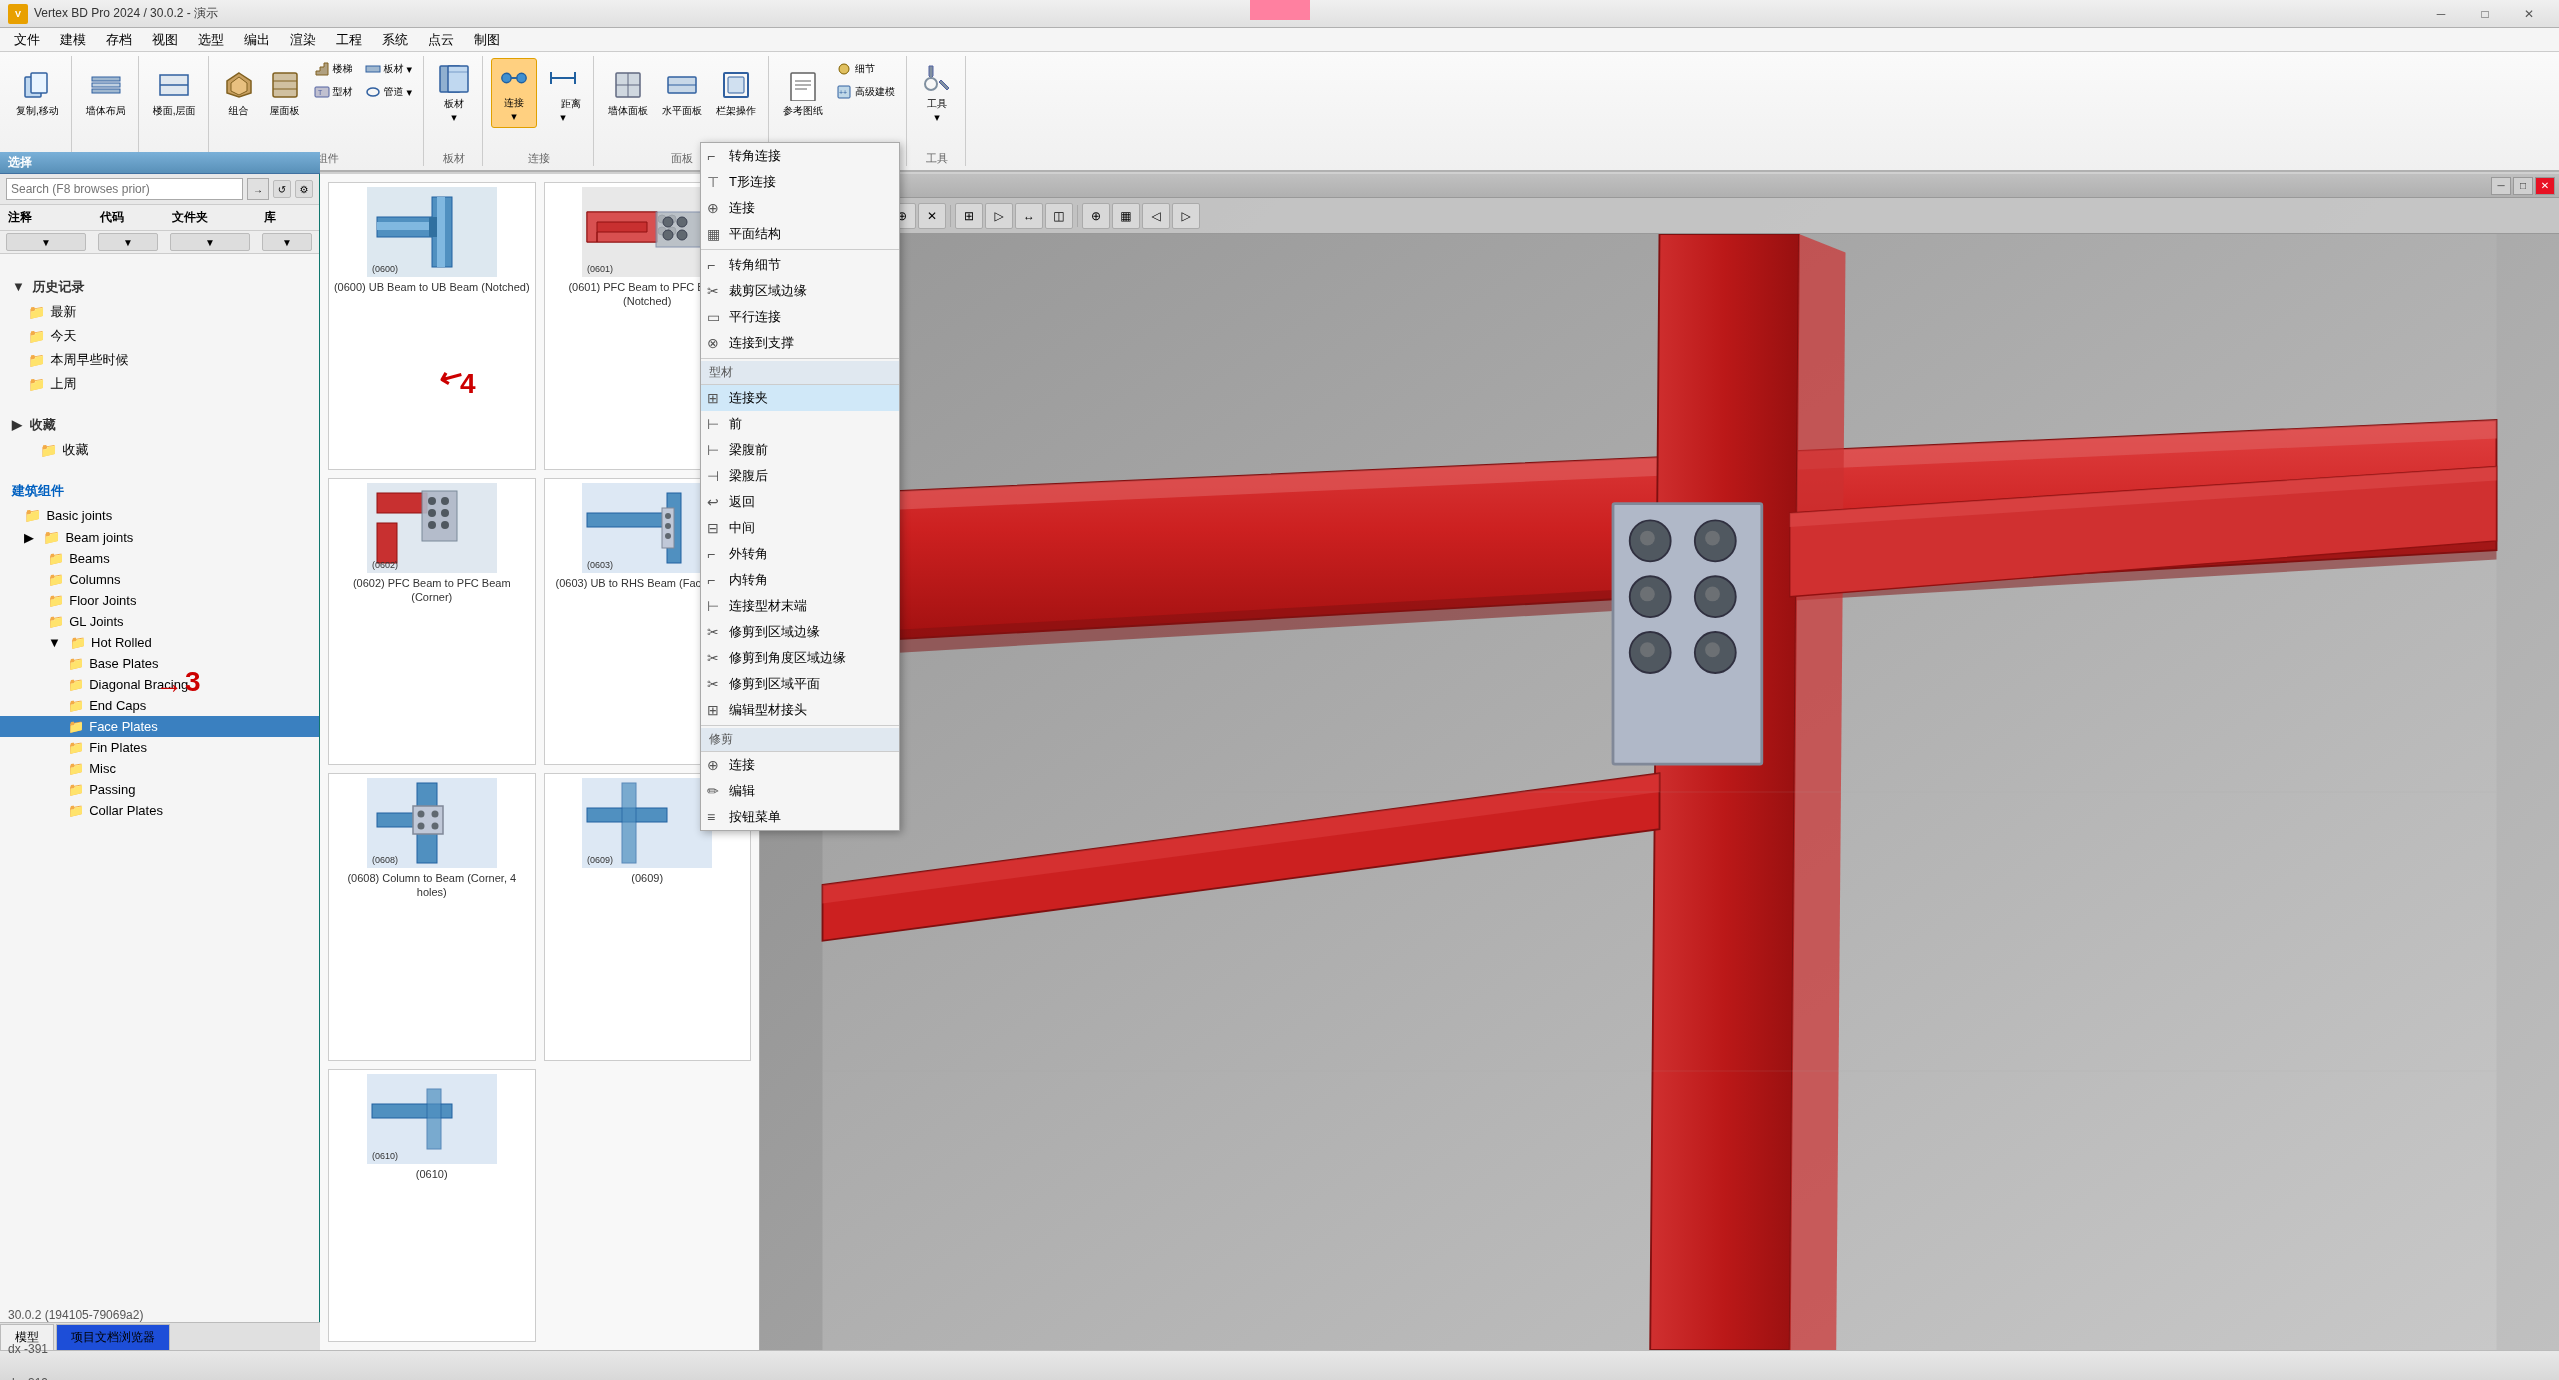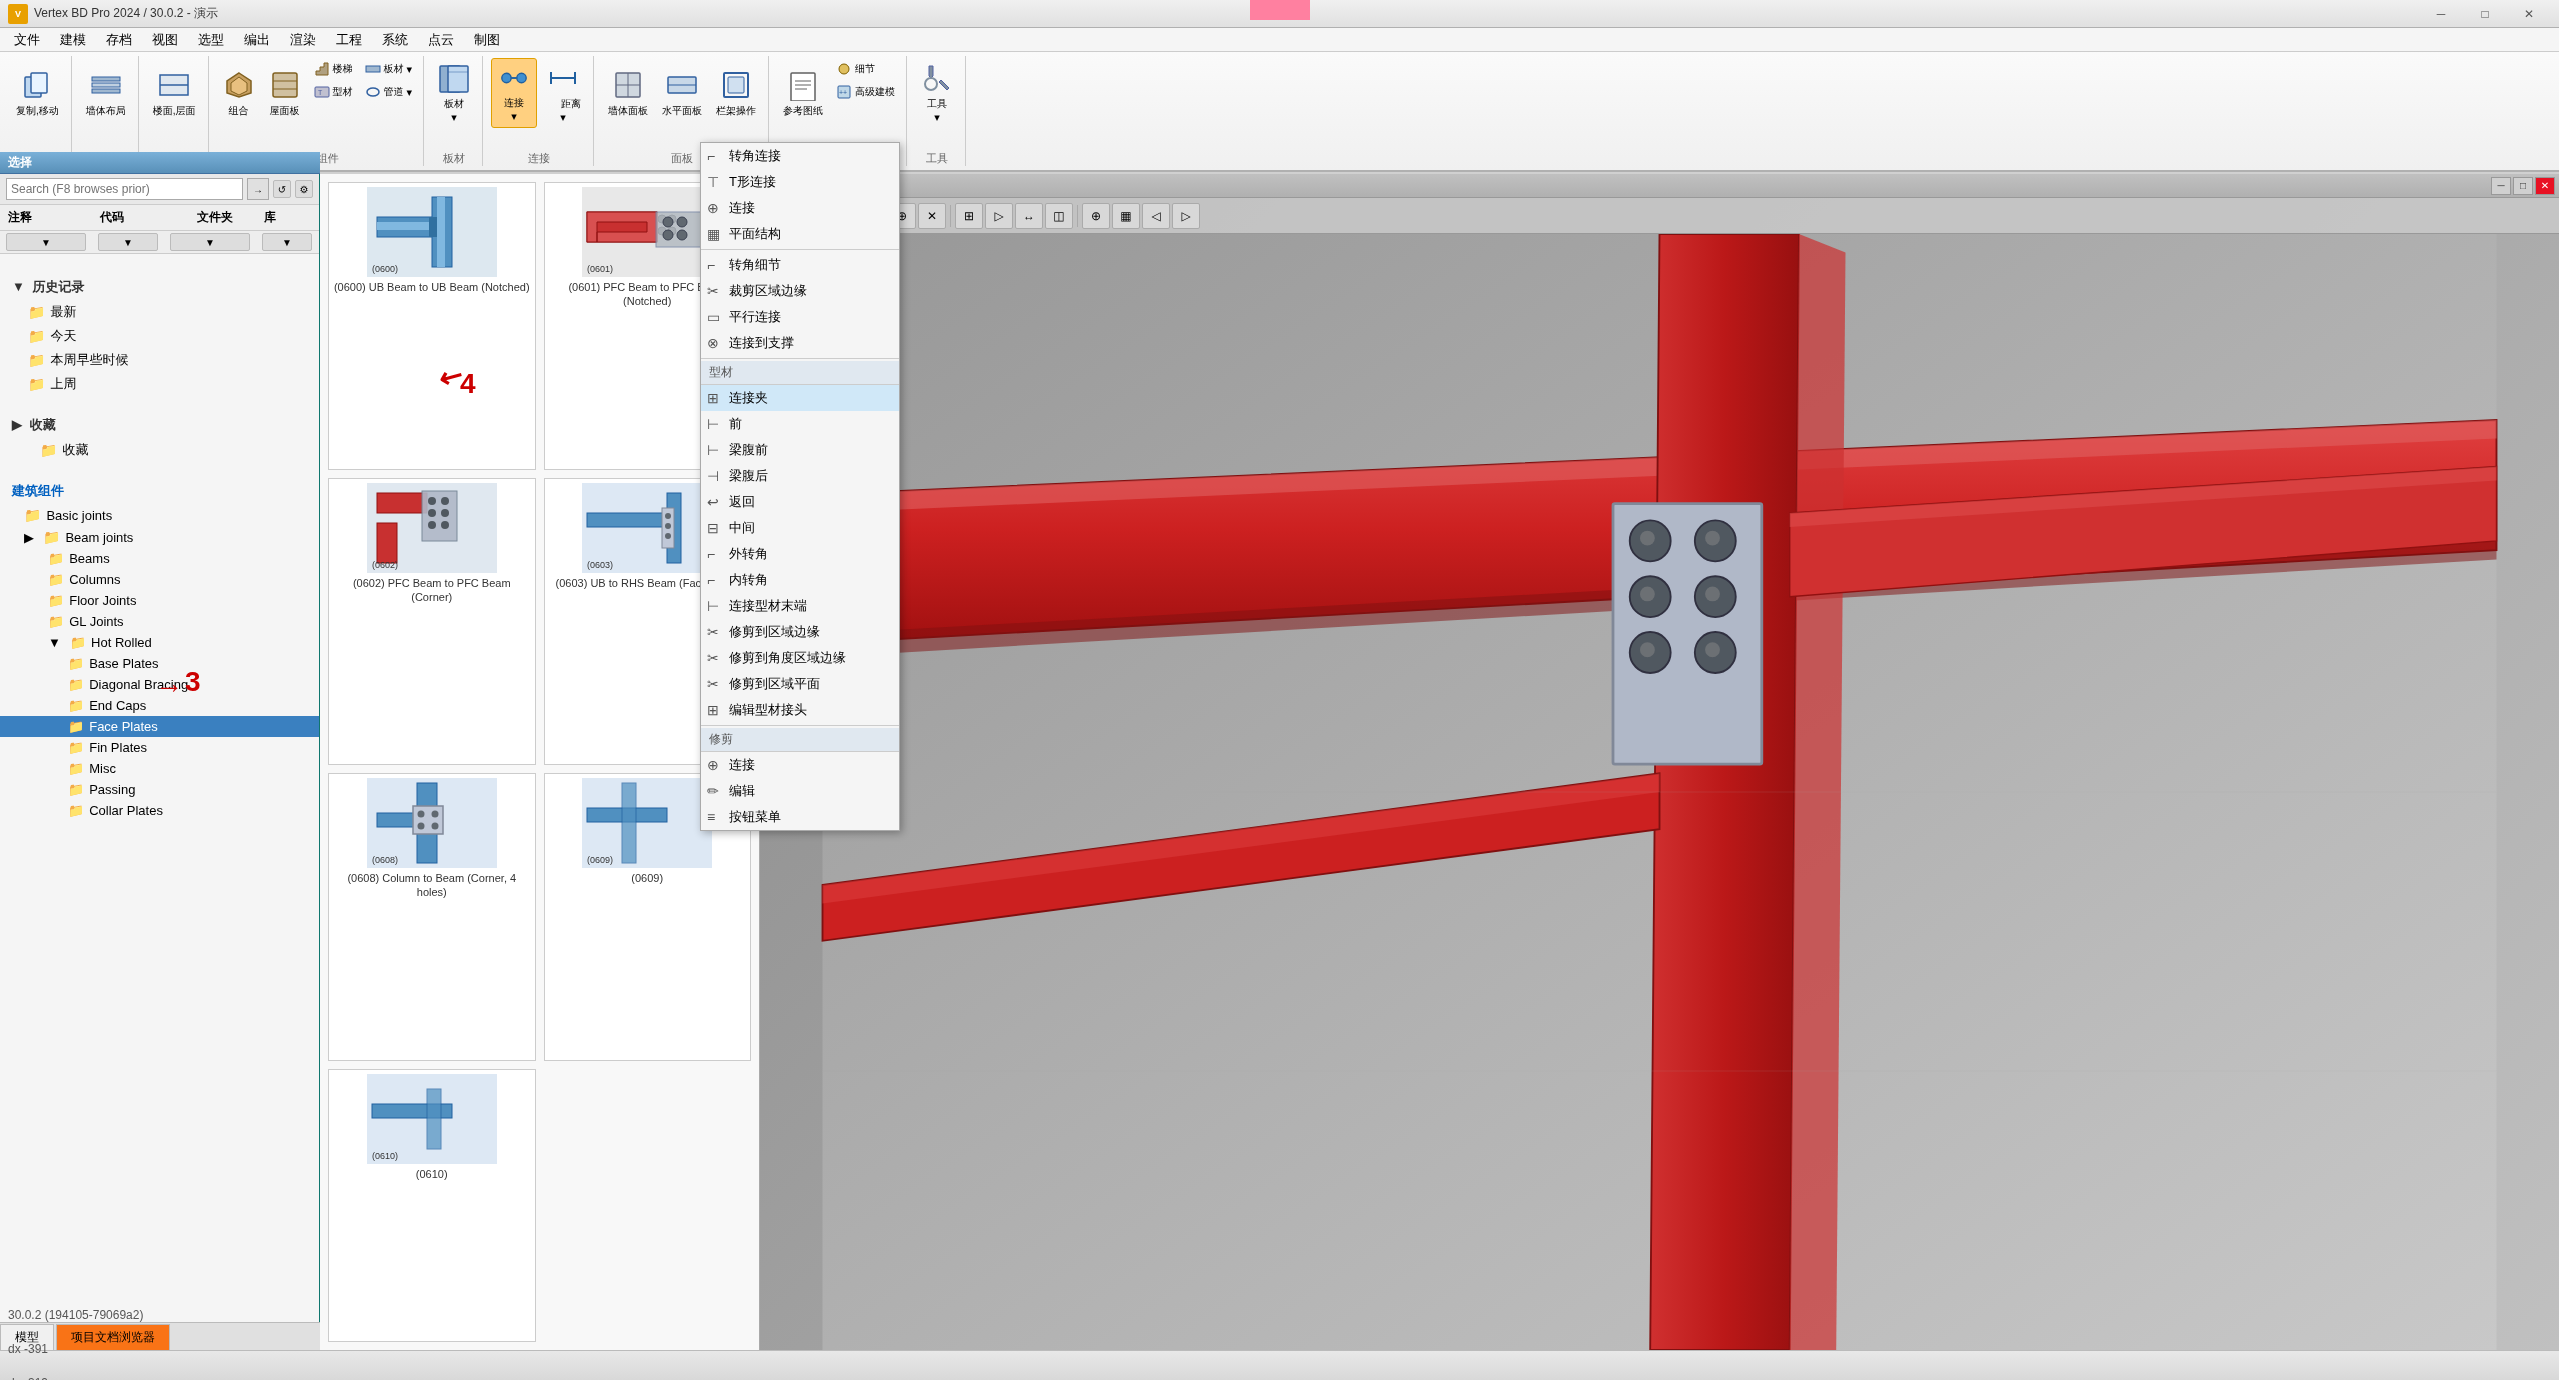--- a/index.html
+++ b/index.html
@@ -191,21 +191,21 @@
       position: absolute; top: 0; left: 50%; transform: translateX(-50%);
       width: 60px; height: 20px; background: #ff80a0; z-index: 999;
     }
 
     
     #bottom-tabs {
       position: absolute; bottom: 30px; left: 0; width: 320px; height: 28px;
       background: #e0e0e0; border-top: 1px solid #bbb;
       display: flex; align-items: flex-end;
     }
-    .btab { padding: 4px 14px; background: #f97316; border: 1px solid #bbb; border-bottom: none; cursor: pointer; font-size: 12px; margin-right: 2px; }
+    .btab { padding: 4px 14px; background: #1d4ed8; border: 1px solid #bbb; border-bottom: none; cursor: pointer; font-size: 12px; margin-right: 2px; }
     .btab.active { background: #f0f0f0; }
 
     
     #sel-panel-header {
       position: absolute; top: 152px; left: 0; width: 320px; height: 22px;
       background: linear-gradient(to bottom, #7ab0d8, #5890b8);
       color: white; display: flex; align-items: center; padding: 0 8px;
       font-size: 12px; font-weight: bold; border-bottom: 1px solid #4070a0;
     }
   </style>
@@ -454,21 +454,21 @@
     <div class="srch-btn">→</div>
     <div class="filter-icon">↺</div>
     <div class="filter-icon">⚙</div>
   </div>
 
   <div id="filter-row">
 
     <div style="display:grid; grid-template-columns:90px 70px 90px 60px; width:100%; font-size:12px; font-weight:bold; padding:2px 0; gap:2px;">
       <span style="padding:0 2px;">注释</span>
       <span style="padding:0 2px;">代码</span>
-      <span style="padding:0 2px;text-align:center;">文件夹</span>
+      <span style="padding:0 2px;">文件夹</span>
       <span style="padding:0 2px;">库</span>
     </div>
   </div>
 
   <div style="display:grid; grid-template-columns:90px 70px 90px 60px; padding:2px 6px; gap:2px; background:#eee; border-bottom:1px solid #ccc;">
     <div class="filter-icon" style="width:80px;">▼</div>
     <div class="filter-icon" style="width:60px;">▼</div>
     <div class="filter-icon" style="width:80px;">▼</div>
     <div class="filter-icon" style="width:50px;">▼</div>
   </div>

